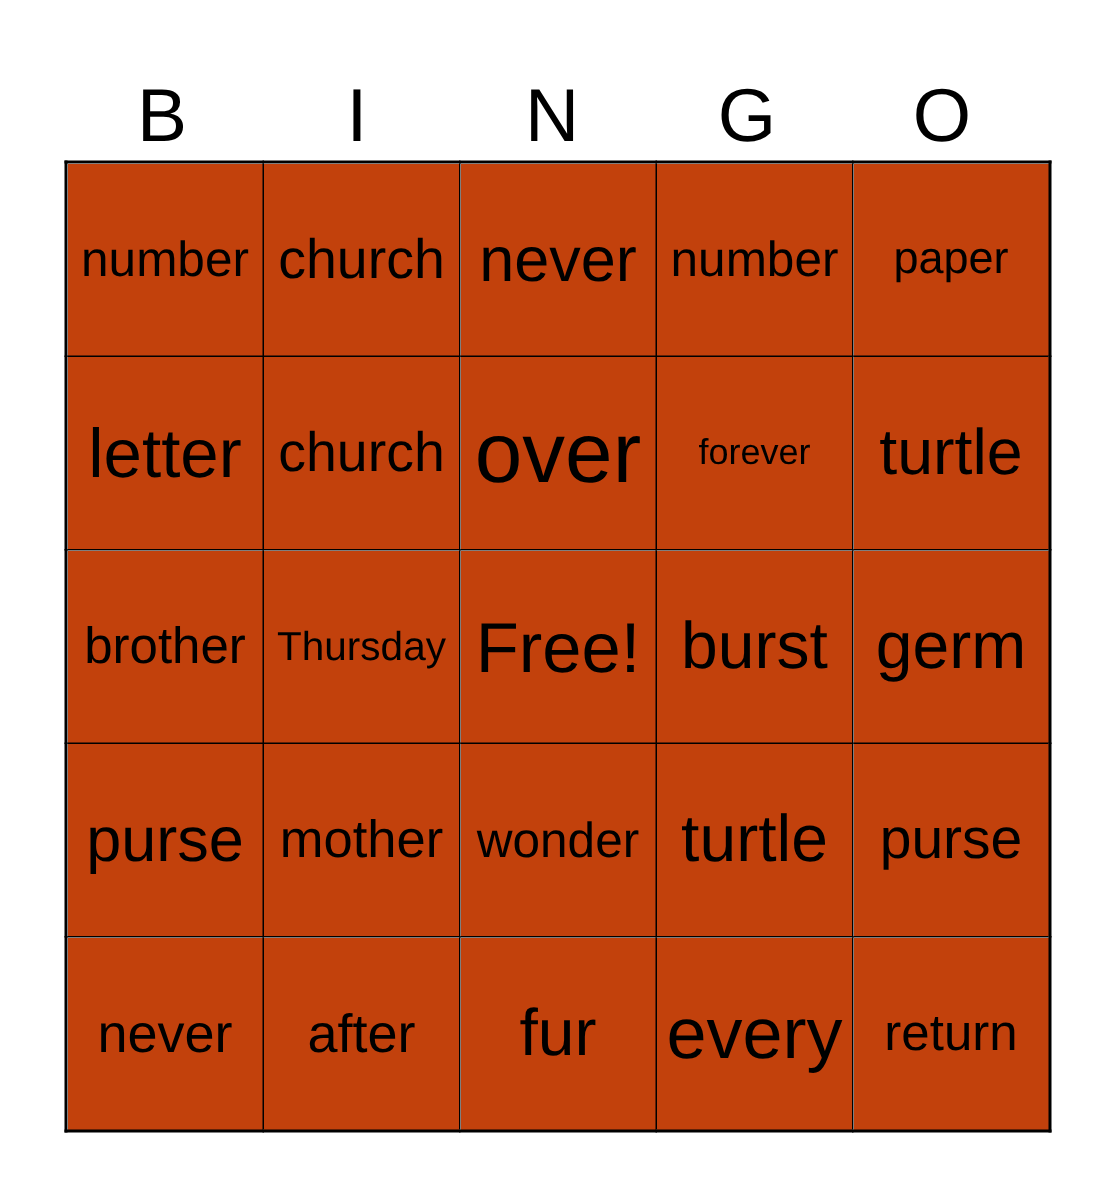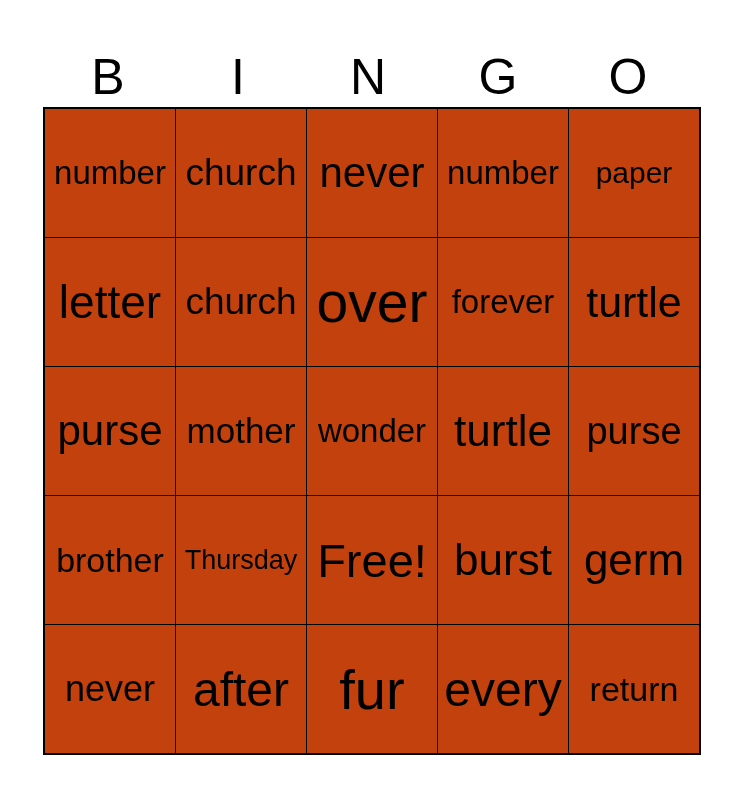--- a/index.html
+++ b/index.html
@@ -69,40 +69,40 @@
         <td style="font-size:33px">number</td>
         <td style="font-size:37px">church</td>
         <td style="font-size:42px">never</td>
         <td style="font-size:33px">number</td>
         <td style="font-size:30px">paper</td>
       </tr>
       <tr>
         <td style="font-size:46px">letter</td>
         <td style="font-size:37px">church</td>
         <td style="font-size:57px">over</td>
-        <td style="font-size:33px">forever</td>
+        <td style="font-size:24px">forever</td>
         <td style="font-size:43px">turtle</td>
+      </tr>
+      <tr>
+        <td style="font-size:34px">brother</td>
+        <td style="font-size:27px">Thursday</td>
+        <td style="font-size:47px">Free!</td>
+        <td style="font-size:44px">burst</td>
+        <td style="font-size:44px">germ</td>
       </tr>
       <tr>
         <td style="font-size:42px">purse</td>
         <td style="font-size:35px">mother</td>
         <td style="font-size:33px">wonder</td>
         <td style="font-size:44px">turtle</td>
         <td style="font-size:38px">purse</td>
       </tr>
       <tr>
-        <td style="font-size:34px">brother</td>
-        <td style="font-size:27px">Thursday</td>
-        <td style="font-size:47px">Free!</td>
-        <td style="font-size:44px">burst</td>
-        <td style="font-size:44px">germ</td>
-      </tr>
-      <tr>
         <td style="font-size:36px">never</td>
-        <td style="font-size:48px">after</td>
-        <td style="font-size:56px">fur</td>
+        <td style="font-size:36px">after</td>
+        <td style="font-size:44px">fur</td>
         <td style="font-size:48px">every</td>
         <td style="font-size:34px">return</td>
       </tr>
     </tbody>
   </table>
 
 </div>
 
 </body></html>

